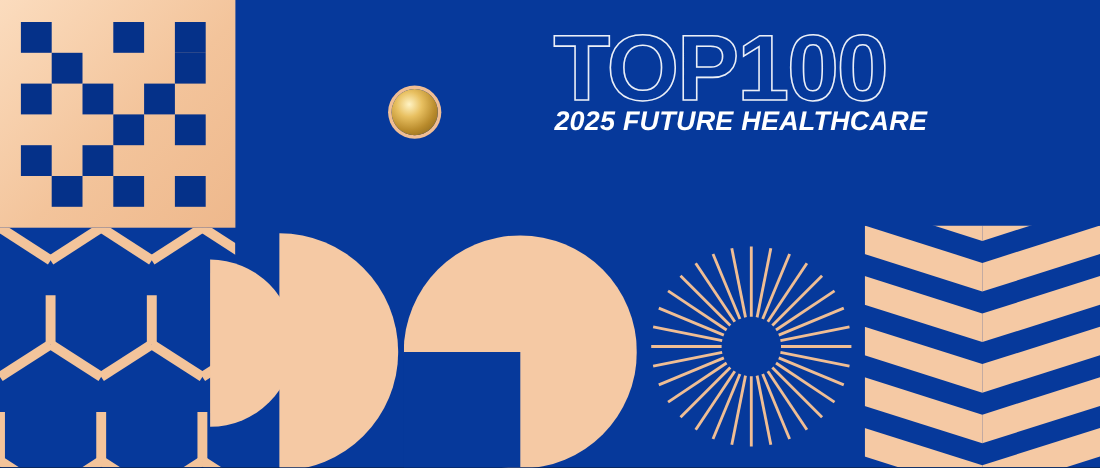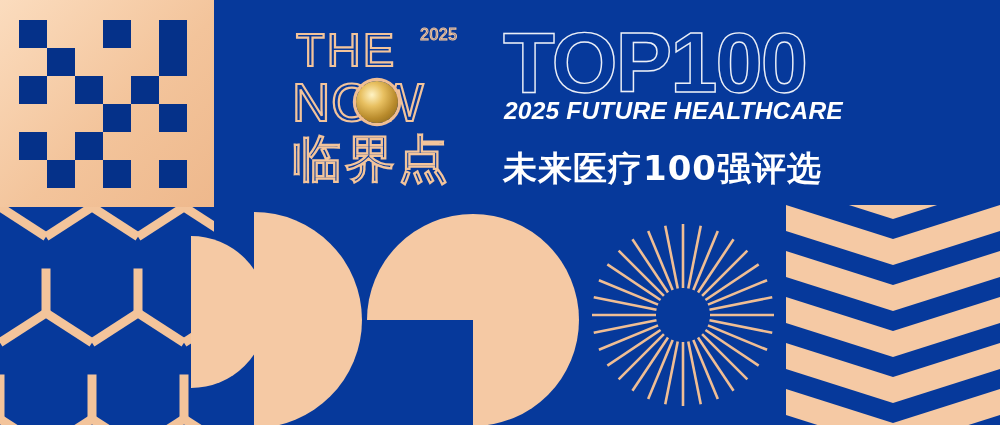--- a/index.html
+++ b/index.html
@@ -331,27 +331,20 @@
           <polygon points="107,34 214,0 214,26 107,60"></polygon>
           <polygon points="107,80 214,46 214,72 107,106"></polygon>
           <polygon points="107,126 214,92 214,118 107,152"></polygon>
           <polygon points="107,172 214,138 214,164 107,198"></polygon>
           <polygon points="107,218 214,184 214,210 107,244"></polygon>
           <polygon points="107,264 214,230 214,256 107,290"></polygon>
         </g>
     </svg>
   </div>
 
-  <div class="abs" id="logo-block">
-    <div class="word-the">THE</div>
-    <div class="year-sup">2025</div>
-    <div class="word-now">NOW</div>
-    <div class="cn-logo">临界点</div>
-  </div>
   <div class="abs" id="gold-orb"></div>
 
   <div class="abs" id="right-block">
     <div class="top100">TOP100</div>
     <div class="en-1">2025 FUTURE HEALTHCARE</div>
-    <div class="cn-sub">未来医疗100强评选</div>
   </div>
 
 </div>
 
 </body></html>

